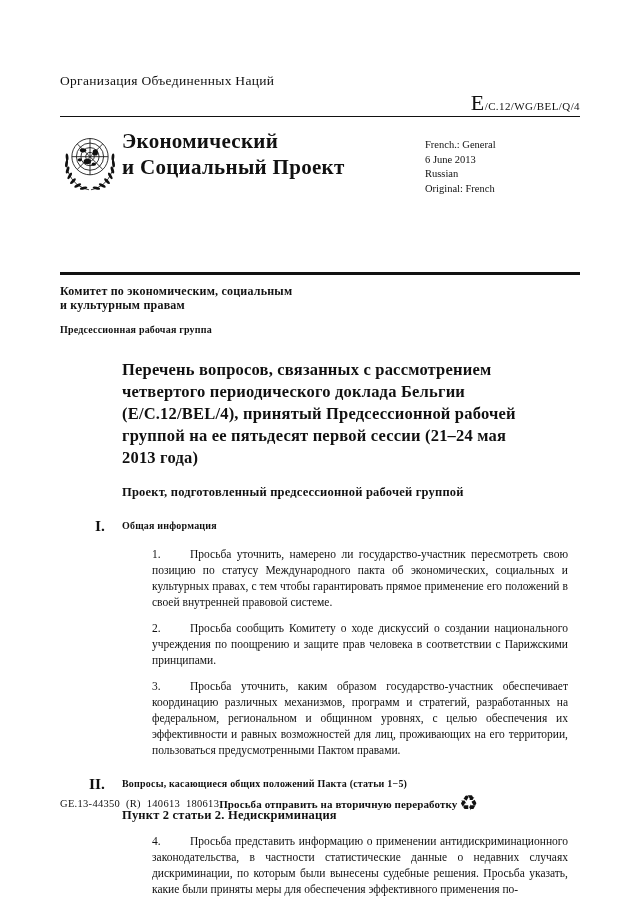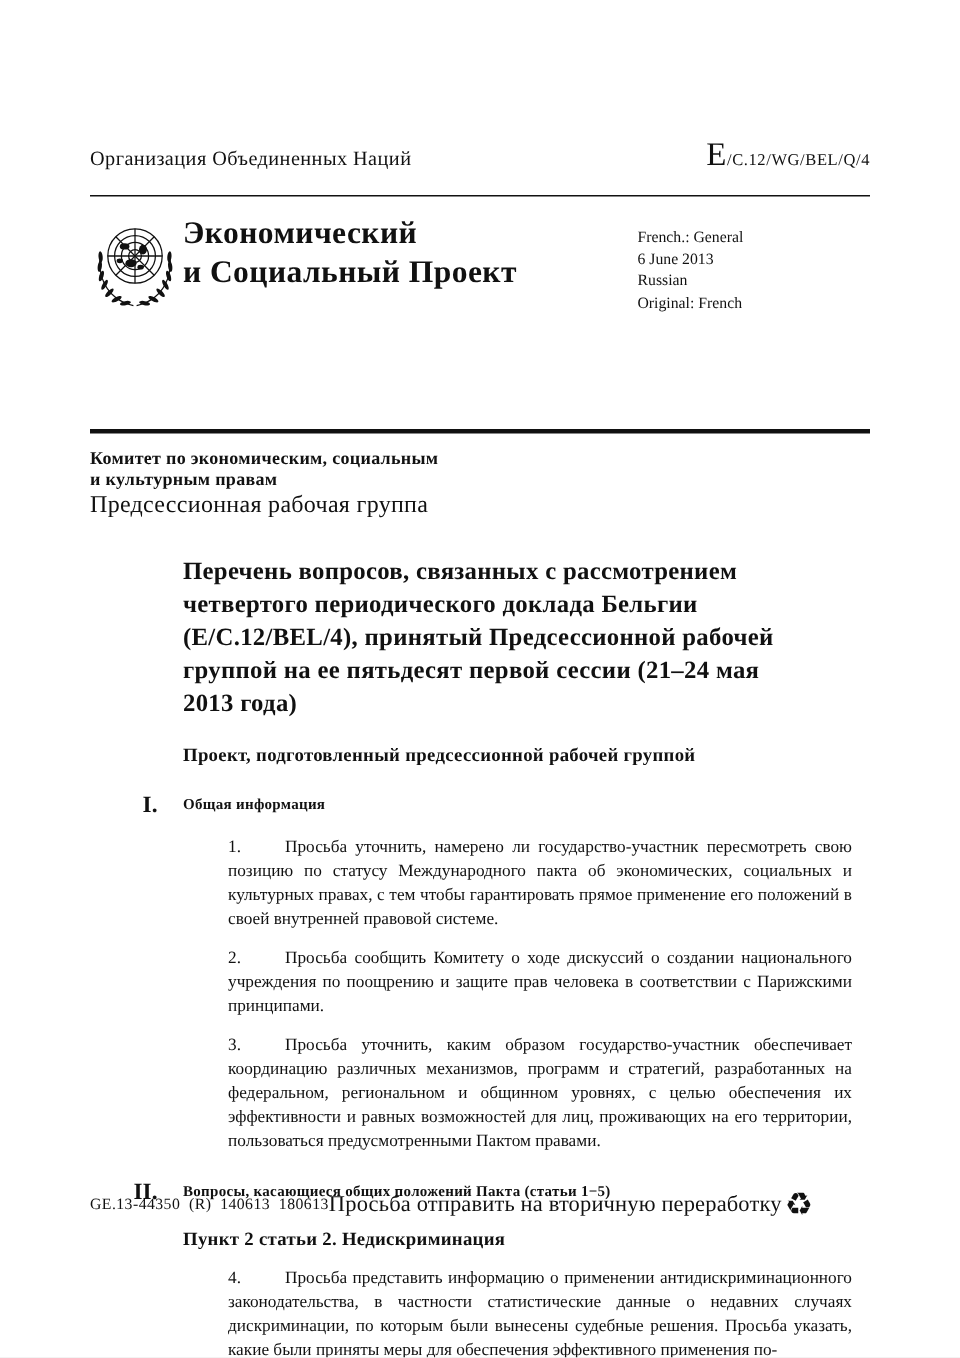--- a/index.html
+++ b/index.html
@@ -10,23 +10,23 @@
     margin:0 auto;
     background:#ffffff;
     color:#111111;
     font-family:"Liberation Serif","DejaVu Serif",serif;
     overflow:hidden;
   }
   .content { padding:48px 60px 0 60px; }
 
   
   .org-row {
-    display:flex; justify-content:space-between; align-items:flex-end;
+    display:flex; justify-content:space-between; align-items:center;
     border-bottom:1.5px solid #111;
-    padding-bottom:16px;
+    padding-bottom:2px;
   }
   .org-name { font-size:13.5px; letter-spacing:.3px; }
   .doc-symbol { font-size:11px; letter-spacing:.4px;margin-top:44px; }
   .doc-symbol .big-e { font-size:22px; line-height:1; }
 
   
   .masthead { position:relative; margin-top:9px; height:146px; }
   .emblem { position:absolute; left:-2px; top:1px; width:64px; height:70px; }
   .council-title {
     position:absolute; left:62px; top:2px;
@@ -36,21 +36,21 @@
     position:absolute; left:365px; top:12px;
     font-size:10.5px; line-height:14.5px;
   }
 
   
   .thick-rule { border:none; border-top:3px solid #111; height:0; }
 
   
   .committee { margin-top:9px; }
   .committee-name { font-size:12px; font-weight:bold; line-height:14px; letter-spacing:.2px; }
-  .committee-group { font-size:16px; font-weight:normal; margin-top:2px; letter-spacing:.2px; }
+  .committee-group { font-size:10px; font-weight:bold; margin-top:12px; letter-spacing:.2px; }
 
   
   .doc-title {
     margin:24px 0 0 62px; width:398px;
     font-size:16.5px; font-weight:bold; line-height:22px; letter-spacing:.2px;
   }
   .doc-subtitle {
     margin:16px 0 0 62px;
     font-size:12.5px; font-weight:bold; letter-spacing:.2px;
   }
@@ -77,21 +77,21 @@
   .body-para .para-num { display:inline-block; width:38px; }
 
   
   .page-footer {
     position:absolute; left:0; top:793px; width:640px;
     padding:0 56px 0 60px;
     display:flex; justify-content:flex-start; align-items:center;
   }
   .footer-ref { font-size:10.5px; white-space:pre; letter-spacing:.3px; }
   .footer-recycle { display:flex; align-items:center; }
-  .recycle-text { font-size:15px; font-weight:normal; letter-spacing:.1px; }
+  .recycle-text { font-size:11px; font-weight:bold; letter-spacing:.1px; }
   .recycle-glyph { font-family:"DejaVu Sans",sans-serif; font-size:21px; line-height:21px; margin-left:2px; }
 </style>
 </head>
 <body>
 
 <div class="page">
   <div class="content">
 
     <div class="org-row">
       <span class="org-name">Организация Объединенных Наций</span>

